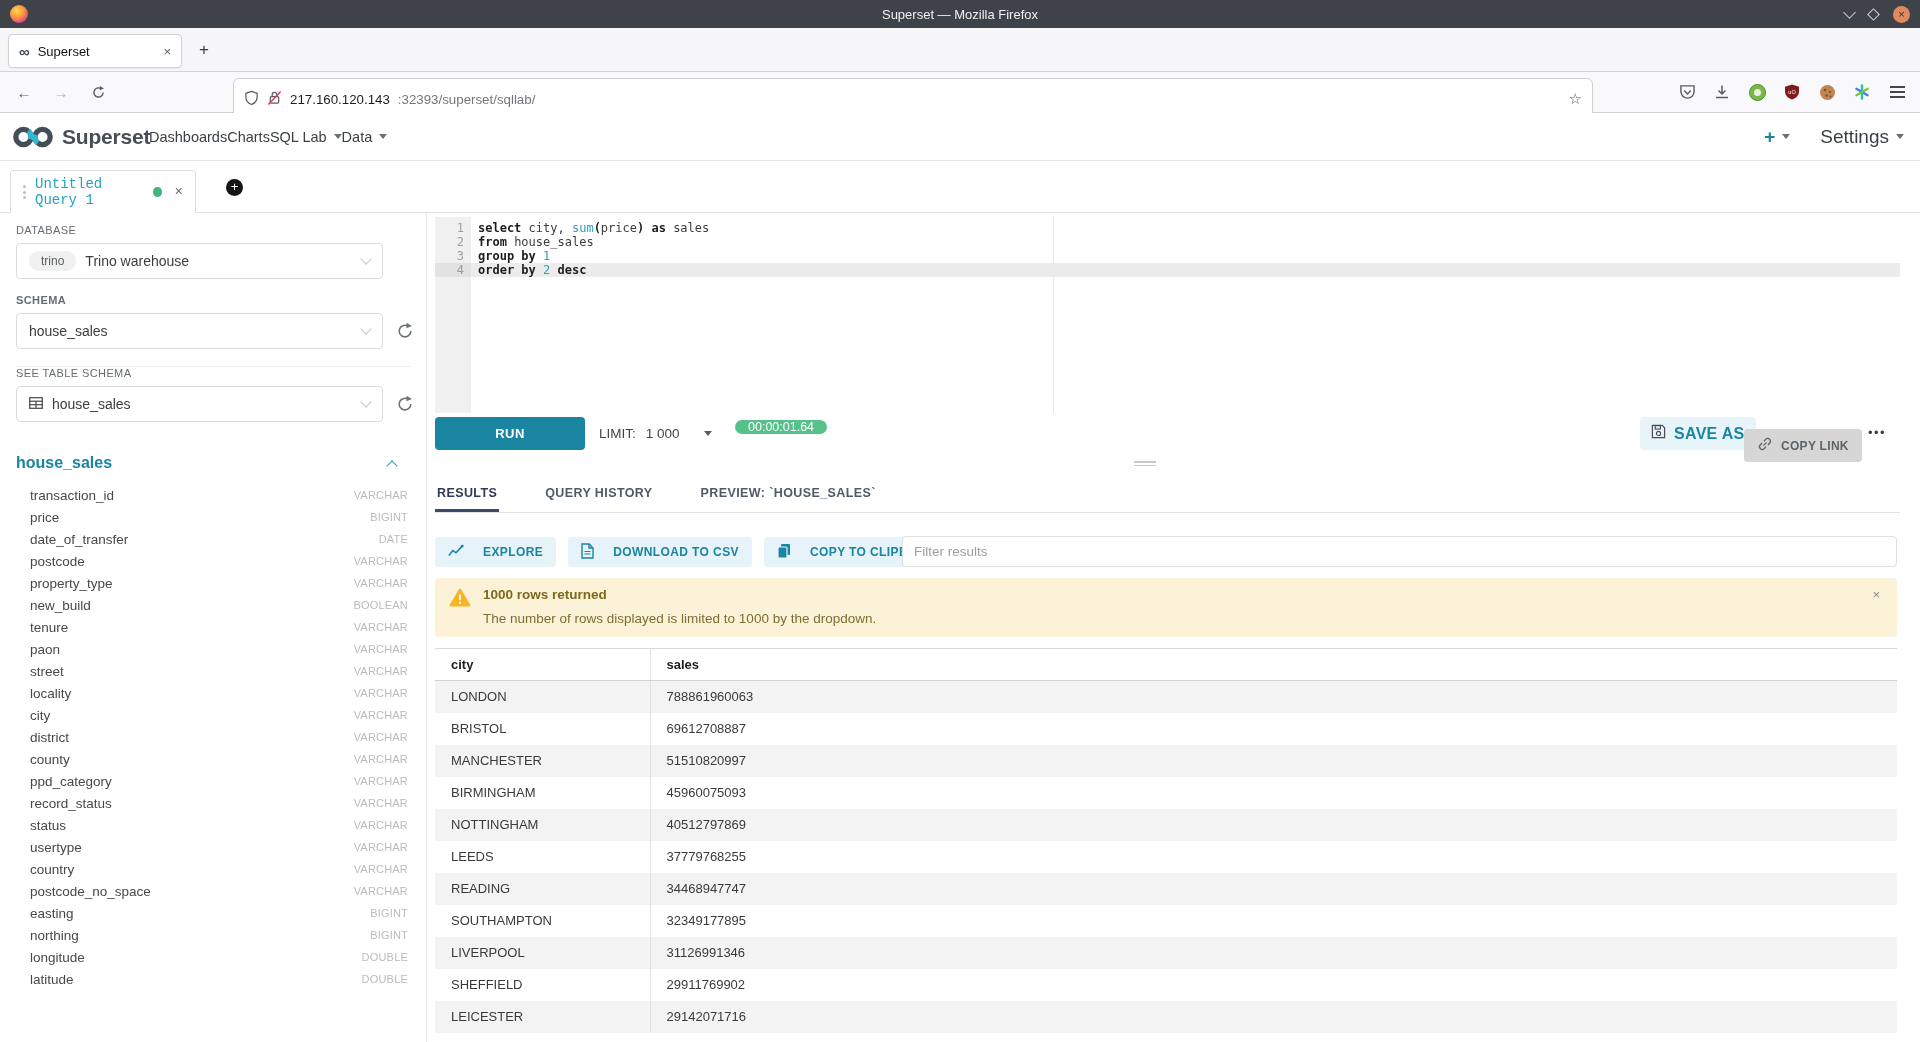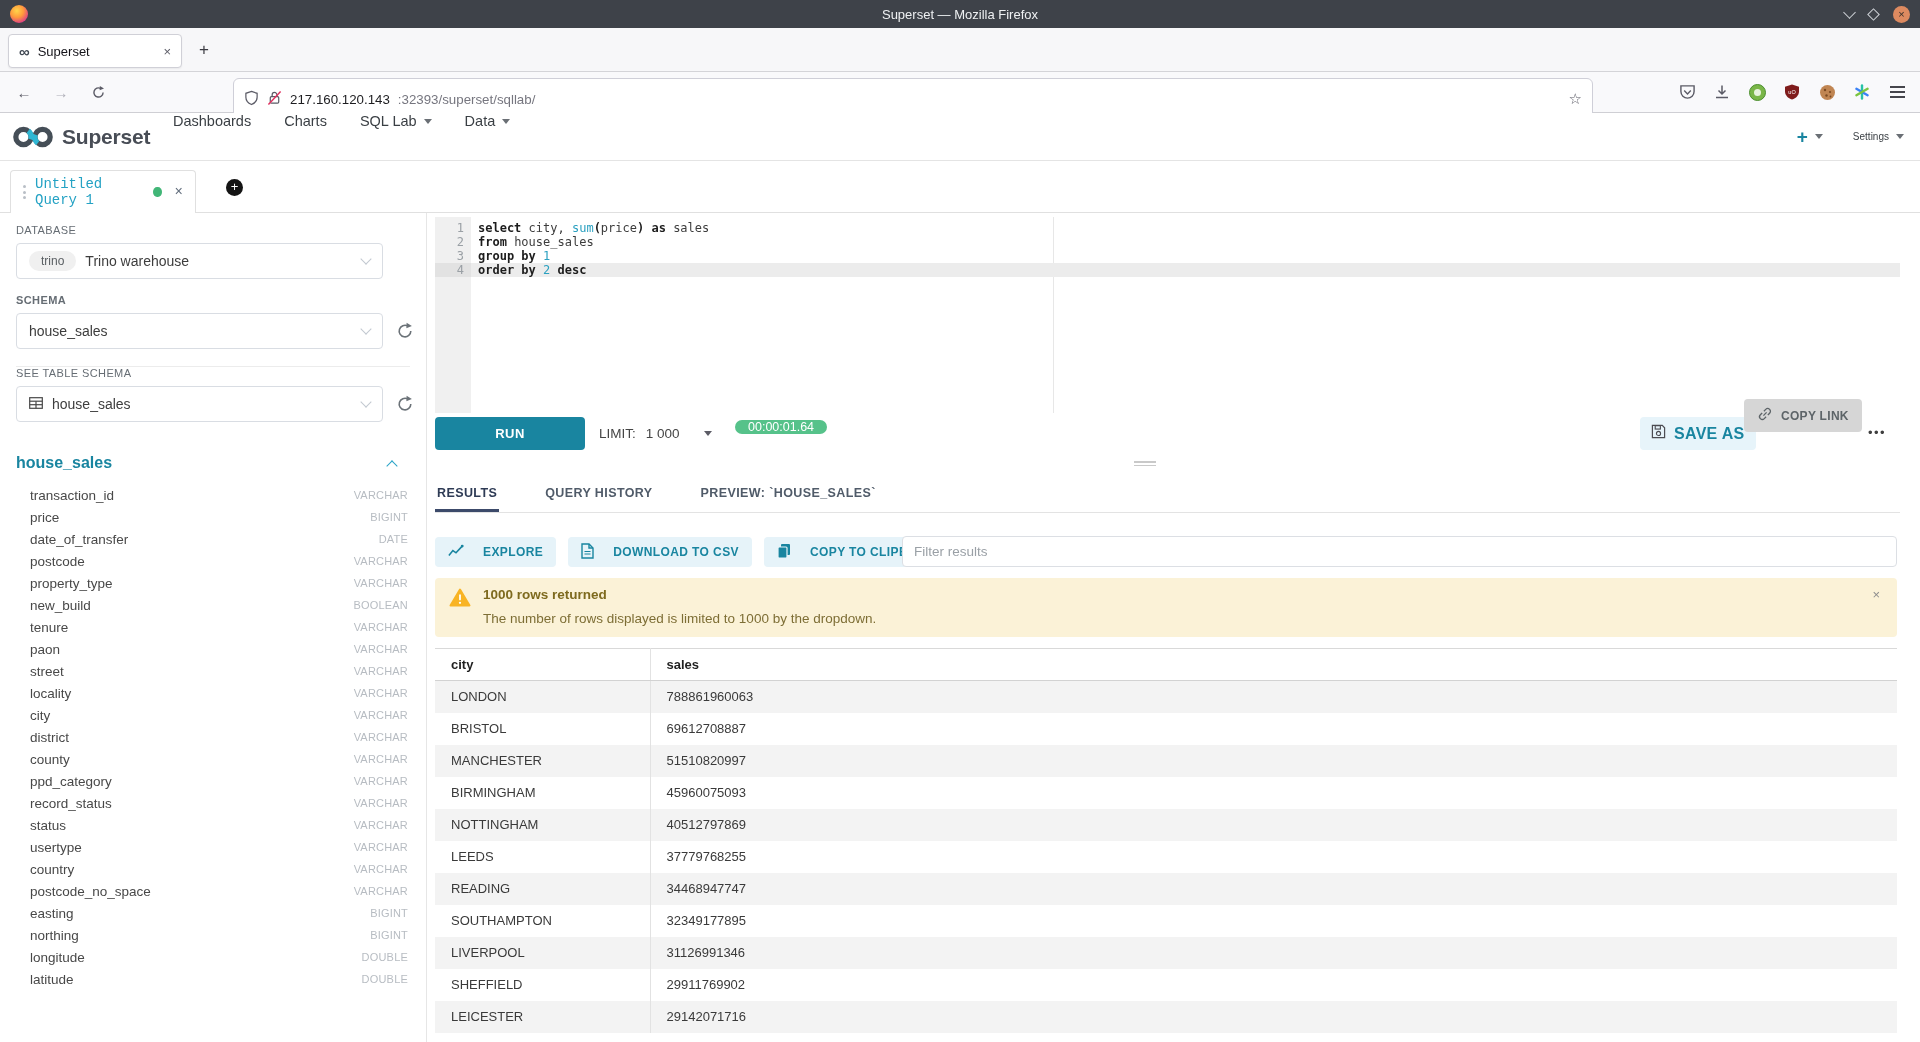--- a/index.html
+++ b/index.html
@@ -39,26 +39,26 @@
   .tb-icons > span { display:flex; align-items:center; justify-content:center; width:22px; height:22px; }
   .ext-circle { width:17px; height:17px; border-radius:50%; background:#7ab648; border:1.5px solid #4c8f2f; position:relative; }
   .ext-circle i { position:absolute; left:4px; top:4px; width:7px; height:7px; border-radius:50%; background:#e8f2dd; }
   .burger { display:flex; flex-direction:column; gap:3px; }
   .burger b { width:15px; height:2px; background:#45454c; }
 
   
   .app-navbar { position:absolute; left:0; top:113px; width:100%; height:48px; background:#fff; border-bottom:1px solid #e4e4e4; }
   .brand { position:absolute; left:12px; top:0; height:47px; display:flex; align-items:center; gap:8px; }
   .brand-text { font-size:21px; font-weight:bold; color:#484d56; letter-spacing:-0.2px; }
-  .nav-menu { position:absolute; left:173px; top:0; height:47px; display:flex; align-items:flex-start; gap:33px; }
+  .nav-menu { position:absolute; left:149px; top:0; height:47px; display:flex; align-items:center; }
   .nav-item { display:flex; align-items:center; font-size:14.5px; color:#3a3f44; }
   .caret { display:inline-block; width:0; height:0; border-left:4px solid transparent; border-right:4px solid transparent; border-top:5px solid #6a6f75; margin-left:7px; }
   .nav-right { position:absolute; right:16px; top:0; height:47px; display:flex; align-items:center; gap:30px; }
   .nav-plus { font-size:19px; font-weight:bold; color:#1985a0; }
-  .nav-settings { font-size:10px; color:#3a3f44; }
+  .nav-settings { font-size:19px; color:#3a3f44; }
 
   
   .query-tabbar { position:absolute; left:0; top:161px; width:100%; height:52px; background:#fff; border-bottom:1px solid #e0e0e0; }
   .query-tab { position:absolute; left:10px; top:9px; width:186px; height:43px; background:#fff; border:1px solid #e0e0e0; border-bottom:none;
                border-radius:4px 4px 0 0; display:flex; align-items:center; padding:0 12px; gap:9px; z-index:2;font-family:Liberation Mono, monospace; }
   .kebab { display:flex; flex-direction:column; gap:2.5px; }
   .kebab i { width:3px; height:3px; border-radius:50%; background:#b9bfc6; }
   .query-tab-title { font-size:14px; color:#24a2c4; }
   .status-dot { width:10px; height:10px; border-radius:50%; background:#41b677; }
   .query-tab-close { font-size:14px; color:#5f6b7a; margin-left:4px; }
@@ -99,21 +99,21 @@
 
   
   .run-btn { position:absolute; left:435px; top:417px; width:150px; height:33px; background:#1985a0; border-radius:4px; color:#fff;
              font-size:13px; font-weight:bold; letter-spacing:.5px; text-align:center; line-height:33px; }
   .limit-group { position:absolute; left:599px; top:417px; height:33px; display:flex; align-items:center; gap:10px; font-size:13.5px; color:#454545; }
   .limit-caret { width:0; height:0; border-left:4px solid transparent; border-right:4px solid transparent; border-top:5px solid #5c5c66; margin-left:14px; }
   .timer-pill { position:absolute; left:735px; top:420px; height:14px; padding:0 13px; border-radius:14px; background:#56c28a; color:#fff;
                 font-size:12.5px; display:flex; align-items:center; }
   .saveas-btn { position:absolute; left:1640px; top:417px; height:33px; padding:0 11px; background:#e7f4fa; border-radius:4px;
                 display:flex; align-items:center; gap:8px; color:#1985a0; font-size:16px; font-weight:bold; letter-spacing:.3px; }
-  .copylink-btn { position:absolute; left:1744px; top:399px; height:33px; padding:0 13px; background:#d6d6d6; border-radius:4px;
+  .copylink-btn { position:absolute; left:1744px; top:429px; height:33px; padding:0 13px; background:#d6d6d6; border-radius:4px;
                   display:flex; align-items:center; gap:8px; color:#5d6468; font-size:12px; font-weight:bold; letter-spacing:.3px; }
   .more-dots { position:absolute; left:1868px; top:417px; height:33px; line-height:31px; font-size:13px; letter-spacing:1.5px; color:#3f3f3f; }
 
   .drag-handle { position:absolute; left:1134px; top:459px; width:22px; }
   .drag-handle b { display:block; height:1.5px; background:#c9c9c9; margin:2px 0; }
 
   
   .results-tabs { position:absolute; left:435px; top:478px; width:1465px; border-bottom:1px solid #e3e3e3; }
   .rtab { display:inline-block; margin-right:44px; padding:8px 2px 9px; font-size:12.5px; font-weight:bold; letter-spacing:.4px; color:#505b69; }
   .rtab.active { color:#2e3b55; border-bottom:3px solid #3c4a6a; }

